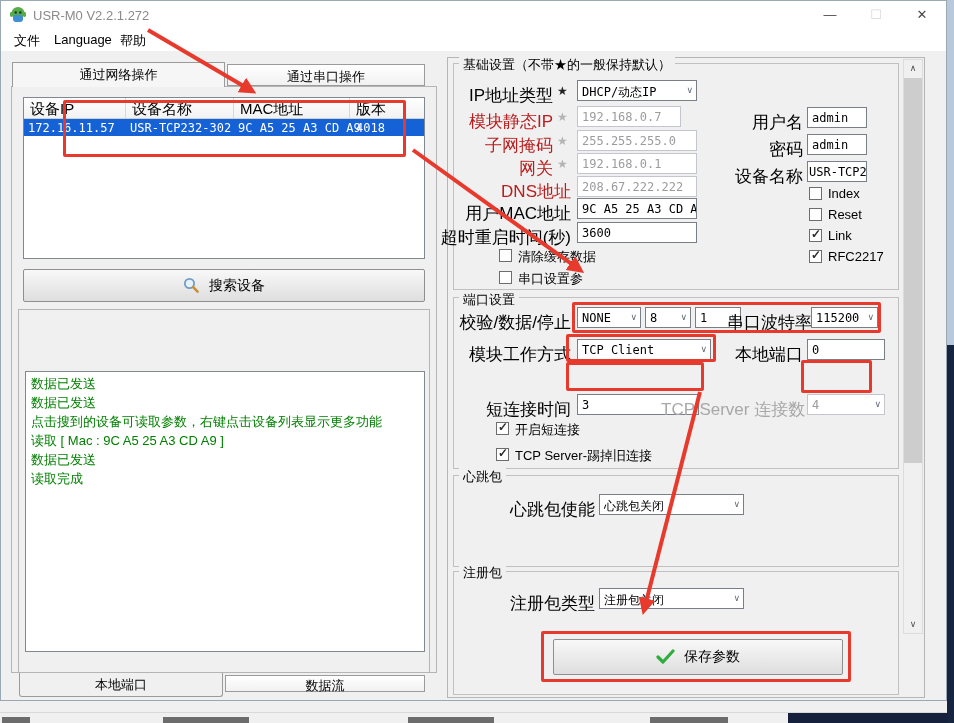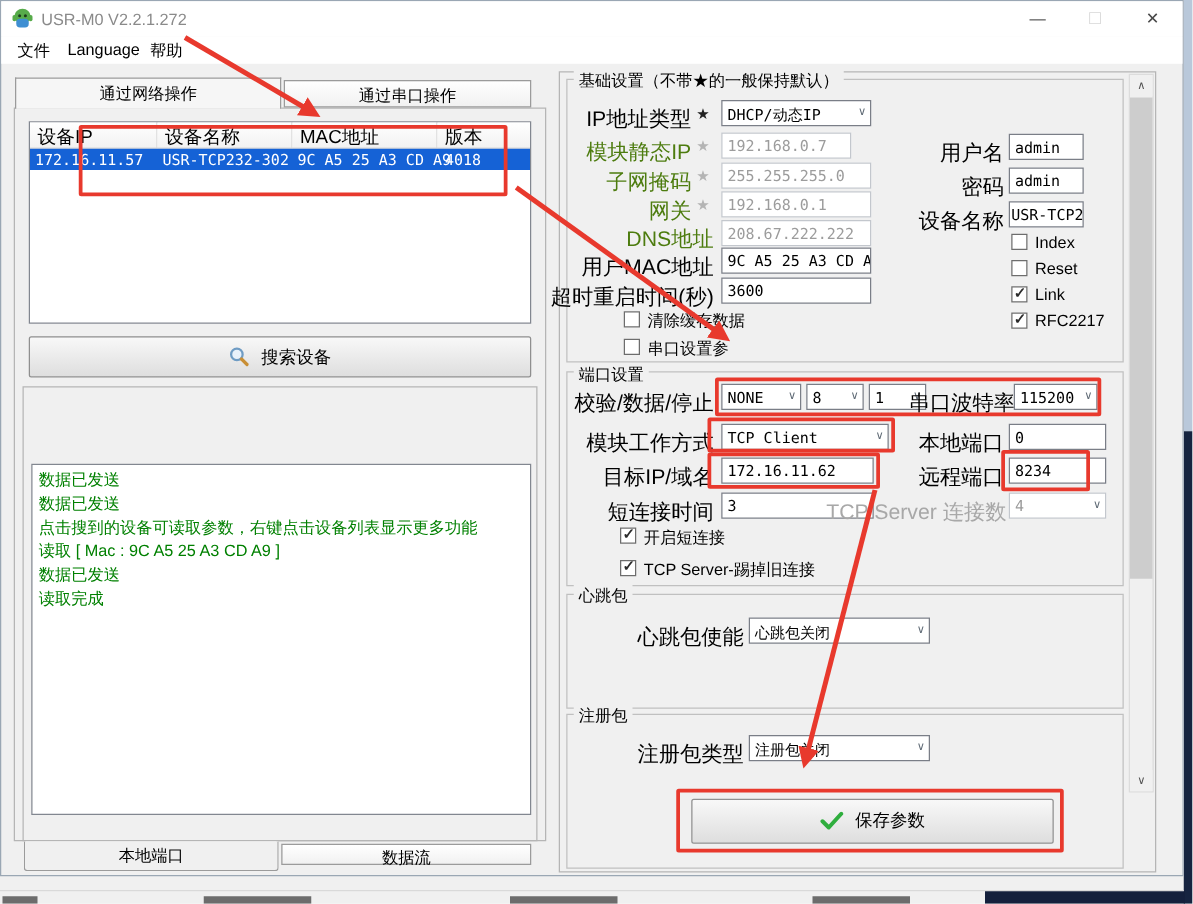--- a/index.html
+++ b/index.html
@@ -56,21 +56,21 @@
   .group{position:absolute;border:1px solid #c0c0c0;box-sizing:border-box;z-index:1;}
   .gtitle{position:absolute;background:#f0f0f0;padding:0 4px;font-size:13px;white-space:nowrap;z-index:2;}
   .row{position:absolute;left:0;width:947px;height:24px;z-index:2;}
   .flabel{position:absolute;top:4px;font-size:17px;text-align:right;white-space:nowrap;}
   .star{position:absolute;top:4px;width:14px;font-size:12px;color:#222;}
   .inp,.combo{position:absolute;top:0;background:#fff;border:1px solid #7a7e87;box-sizing:border-box;
        font-family:"DejaVu Sans Mono",monospace;font-size:12px;padding:3px 3px 0 4px;height:21px;
        overflow:hidden;white-space:nowrap;}
   .combo{padding-right:16px;}
   .chev{position:absolute;right:3px;top:4px;font-size:9px;color:#5f6a75;font-family:"DejaVu Sans",sans-serif;}
-  .row[data-disabled="true"] .flabel{color:#4d7c0f;}
+  .row[data-disabled="true"] .flabel{color:#b91c1c;}
   .row[data-disabled="true"] .star{color:#b4b4b4;}
   .row[data-disabled="true"] .inp{color:#9c9c9c;border-color:#c3c7cd;}
   .dis{color:#9c9c9c !important;border-color:#c3c7cd !important;}
   .dimlabel{color:#a8a8a8 !important;}
 
   .cbrow{position:absolute;height:18px;white-space:nowrap;z-index:2;}
   .cb{position:absolute;left:0;top:1px;width:13px;height:13px;border:1px solid #6d6d6d;
       background:#fff;box-sizing:border-box;}
   .cb[data-checked="true"]::after{content:"✓";position:absolute;left:1px;top:-3px;font-size:12px;
       font-weight:bold;color:#2b2b2b;}
@@ -268,26 +268,20 @@
     <div class="row" style="top:338px">
       <span class="flabel" style="left:420px;width:150px">模块工作方式</span>
       <div class="combo" style="left:576px;width:134px">
         <span>TCP Client</span>
         <span class="chev">∨</span>
       </div>
       <span class="flabel" style="left:700px;width:102px">本地端口</span>
       <div class="inp" style="left:806px;width:78px">0</div>
     </div>
 
-    <div class="row" style="top:365px">
-      <span class="flabel" style="left:420px;width:150px">目标IP/域名</span>
-      <div class="inp" style="left:576px;width:122px">172.16.11.62</div>
-      <span class="flabel" style="left:700px;width:102px">远程端口</span>
-      <div class="inp" style="left:806px;width:78px">8234</div>
-    </div>
 
     <div class="row" style="top:393px">
       <span class="flabel" style="left:420px;width:150px">短连接时间</span>
       <div class="inp" style="left:576px;width:122px">3</div>
       <span class="flabel dimlabel" style="left:660px;width:142px">TCP Server 连接数</span>
       <div class="combo dis" style="left:806px;width:78px">
         <span>4</span>
         <span class="chev">∨</span>
       </div>
     </div>

